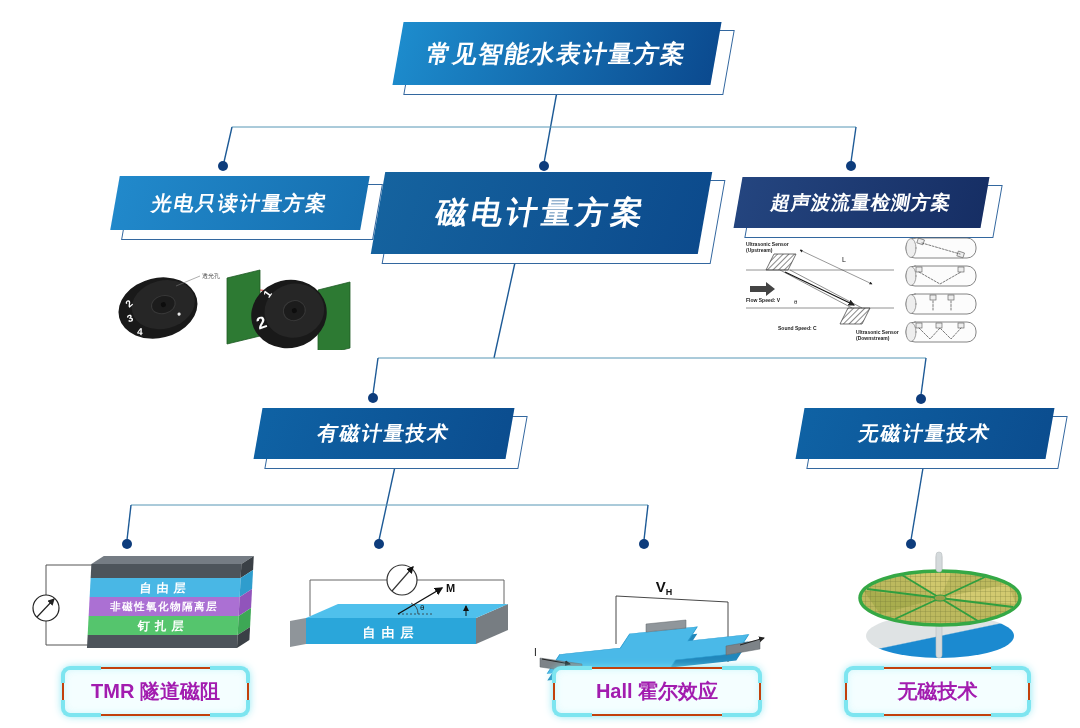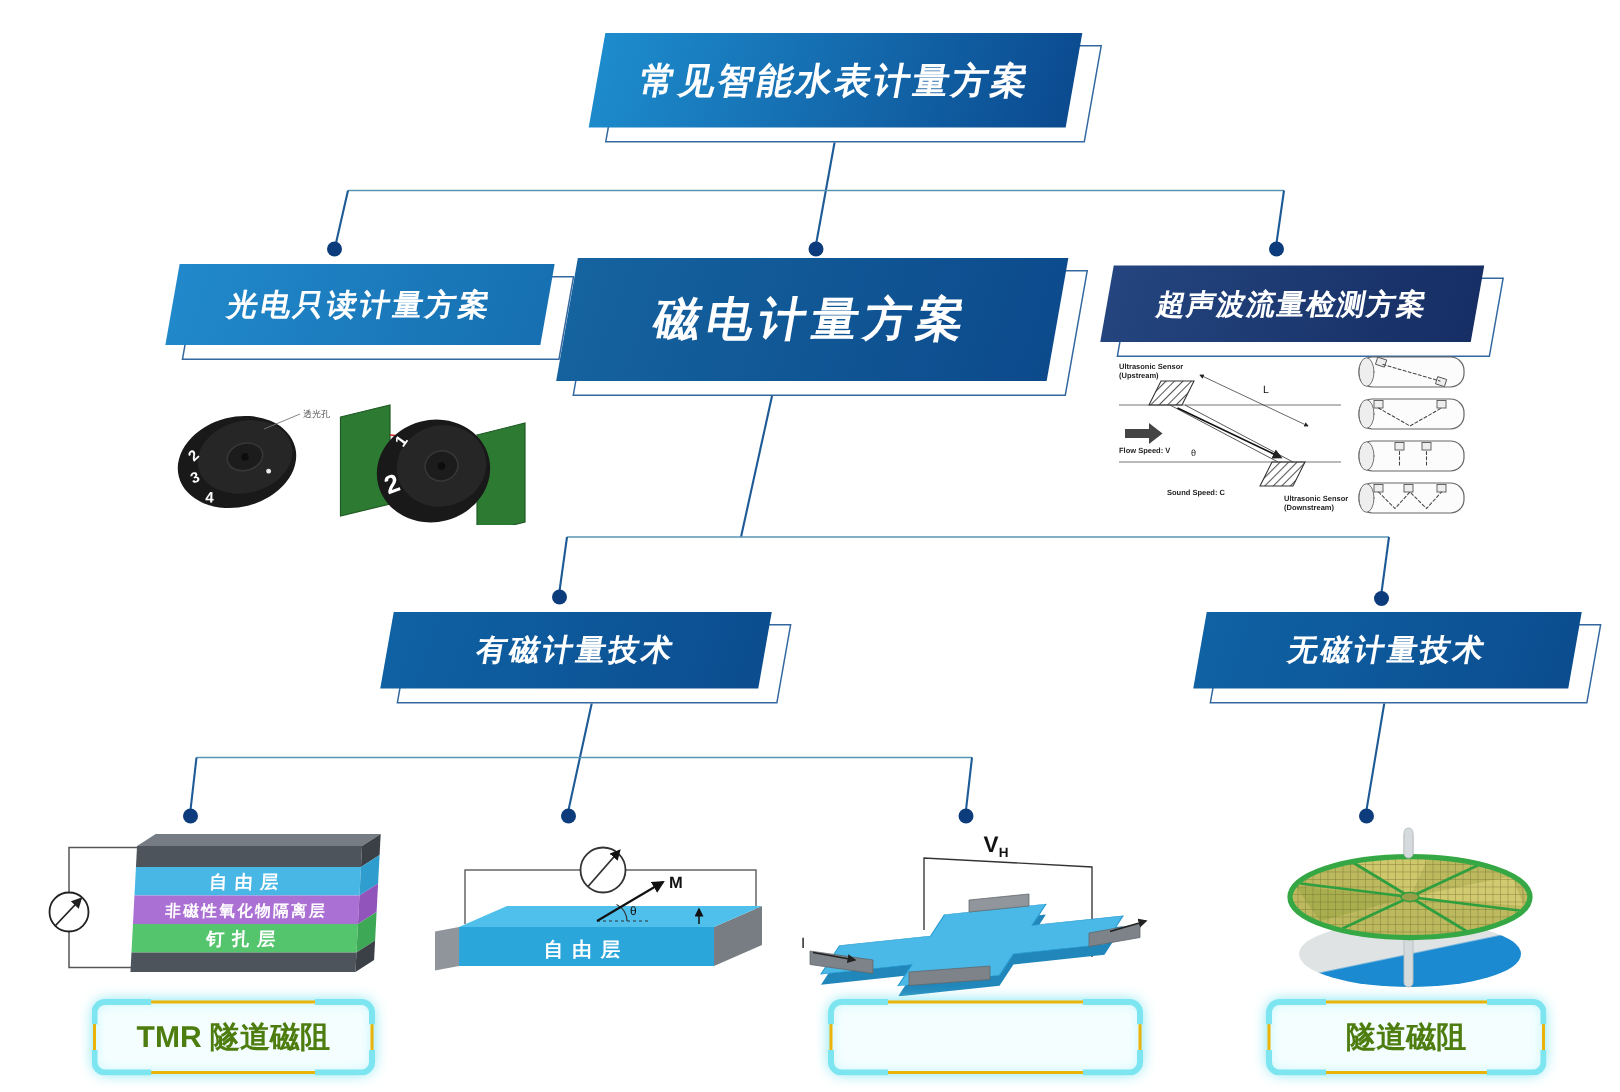--- a/index.html
+++ b/index.html
@@ -11,24 +11,24 @@
   .node .sh,.node .face{position:absolute;left:0;top:0;width:100%;height:100%;}
   .node .sh{background:#fff;border:1.5px solid #33679f;transform:translate(11px,8px) skewX(-10deg);}
   .node .face{display:flex;align-items:center;justify-content:center;transform:skewX(-10deg);
               color:#fff;font-weight:700;letter-spacing:2px;white-space:nowrap;}
   .g-root  .face{background:linear-gradient(100deg,#1d8ccd 0%,#0b4a8f 100%);font-size:24px;}
   .g-photo .face{background:linear-gradient(100deg,#2189cb 0%,#166fb0 100%);font-size:20px;}
   .g-mag   .face{background:linear-gradient(100deg,#15639f 0%,#0c4a8c 100%);font-size:31px;letter-spacing:4px;}
   .g-ultra .face{background:linear-gradient(100deg,#24457f 0%,#162e64 100%);font-size:19px;letter-spacing:1px;}
   .g-l3    .face{background:linear-gradient(100deg,#0f62a4 0%,#0b4d8f 100%);font-size:20px;}
   
-  .tag{position:absolute;background:#f4feff;border:2px solid #eab308;border-radius:9px;
+  .tag{position:absolute;background:#f4feff;border:2px solid #c2410c;border-radius:9px;
        box-shadow:0 0 9px rgba(120,228,240,.95), inset 0 0 7px rgba(120,228,240,.35);
        display:flex;align-items:center;justify-content:center;
-       font-weight:700;font-size:20px;color:#4d7c0f;white-space:nowrap;}
+       font-weight:700;font-size:20px;color:#a21caf;white-space:nowrap;}
   .tag .cb{position:absolute;width:36px;height:13px;border:0 solid #7de5f0;}
   .tag .c-tl{left:-3px;top:-3px;border-left-width:4px;border-top-width:4px;border-top-left-radius:9px;}
   .tag .c-tr{right:-3px;top:-3px;border-right-width:4px;border-top-width:4px;border-top-right-radius:9px;}
   .tag .c-bl{left:-3px;bottom:-3px;border-left-width:4px;border-bottom-width:4px;border-bottom-left-radius:9px;}
   .tag .c-br{right:-3px;bottom:-3px;border-right-width:4px;border-bottom-width:4px;border-bottom-right-radius:9px;}
   
   #connectors{position:absolute;left:0;top:0;pointer-events:none;}
   .hline{stroke:#5796b5;stroke-width:1;fill:none;}
   .slant{stroke:#1d5a96;stroke-width:1.4;fill:none;}
   .dot{fill:#0d3c7c;}
@@ -267,21 +267,21 @@
 
       <line x1="118" y1="64" x2="152" y2="64" stroke="#333" stroke-width="0.8" stroke-dasharray="2,2"></line>
       <path d="M138 64 A 12 12 0 0 0 131 53" fill="none" stroke="#333" stroke-width="0.8"></path>
       <text x="140" y="60" font-size="8" fill="#111">θ</text>
       <line x1="118" y1="64" x2="162" y2="38" stroke="#111" stroke-width="1.4" marker-end="url(#arrA)"></line>
       <text x="166" y="42" font-size="11" font-weight="700" fill="#111">M</text>
       <line x1="186" y1="66" x2="186" y2="56" stroke="#111" stroke-width="1" marker-end="url(#arrA)"></line>
     </svg>
   </div>
 
-  <div class="illus" style="left:530px;top:552px;width:237px;height:112px;">
+  <div class="illus" style="left:530px;top:576px;width:237px;height:112px;">
     <svg width="237" height="112" viewBox="0 0 237 112">
       <defs>
         <marker id="arrH" markerWidth="7" markerHeight="7" refX="5" refY="3" orient="auto">
           <path d="M0 0 L6 3 L0 6 z" fill="#222"></path>
         </marker>
       </defs>
 
       <polyline points="86,68 86,20 198,26 198,86" fill="none" stroke="#333" stroke-width="0.9"></polyline>
       <text x="134" y="16" font-size="15" font-weight="700" fill="#111" text-anchor="middle"><tspan>V</tspan><tspan dy="3" font-size="9">H</tspan></text>
 
@@ -340,22 +340,23 @@
       <span class="cb c-tr"></span>
       <span class="cb c-bl"></span>
       <span class="cb c-br"></span>
     <span>TMR 隧道磁阻</span>
   </div>
   <div class="tag" style="left:553px;top:667px;width:204px;height:45px;">
     <span class="cb c-tl"></span>
       <span class="cb c-tr"></span>
       <span class="cb c-bl"></span>
       <span class="cb c-br"></span>
+    <span>Hall 霍尔效应</span>
   </div>
   <div class="tag" style="left:845px;top:667px;width:181px;height:45px;">
     <span class="cb c-tl"></span>
       <span class="cb c-tr"></span>
       <span class="cb c-bl"></span>
       <span class="cb c-br"></span>
-    <span>隧道磁阻</span>
+    <span>无磁技术</span>
   </div>
 
 </div>
 
 </body></html>

